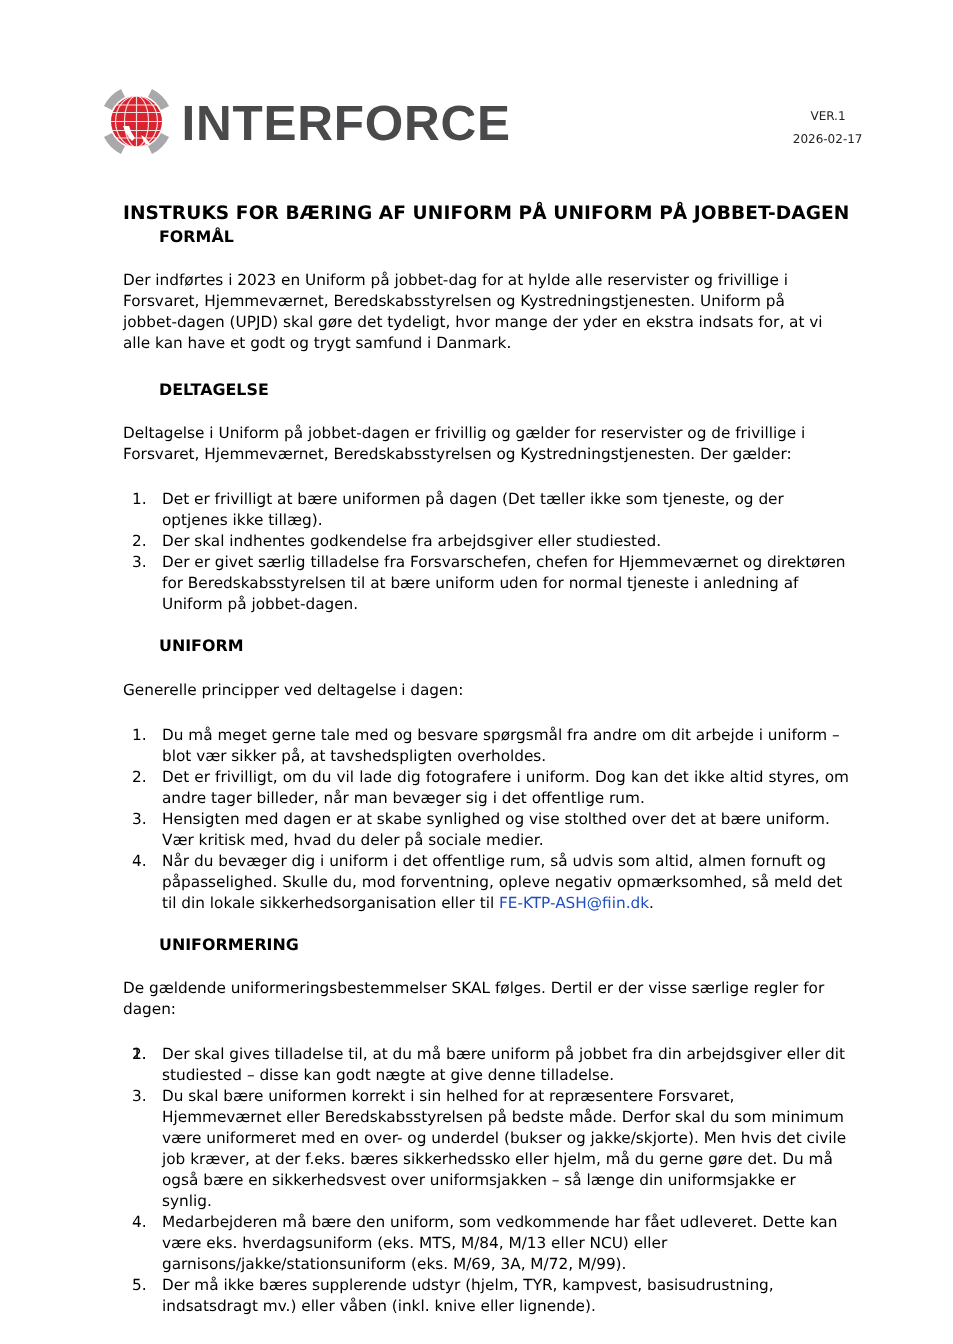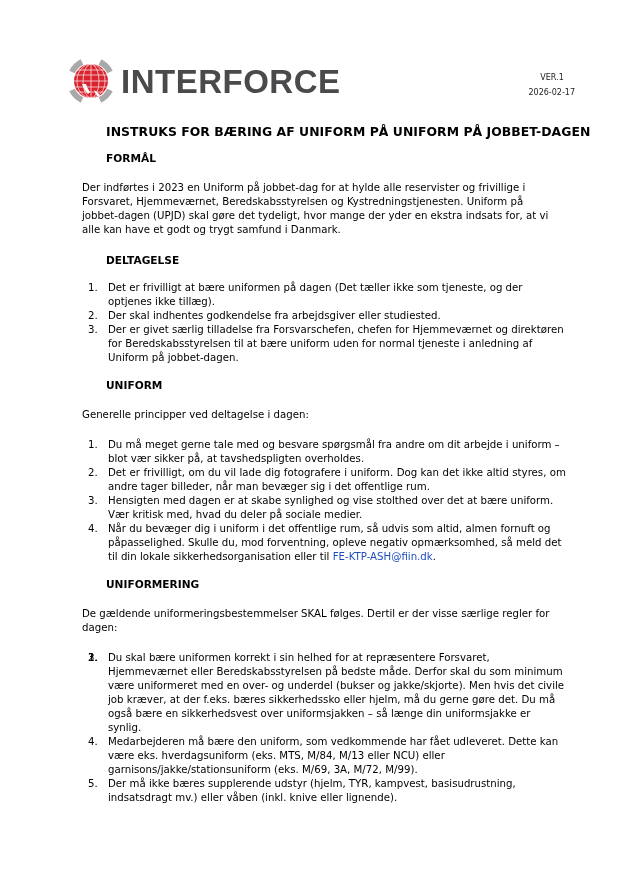--- a/index.html
+++ b/index.html
@@ -20,22 +20,22 @@
       letter-spacing: 0.5px;
       color: #4a4a4c;
       margin-left: 3px;
       line-height: 1;
     }
 
     .version { position: absolute; right: 60px; top: 53px; width: 80px; text-align: right; font-size: 8px; color: #222; line-height: 15px; margin-top: 17px; }
     .version .ver { display: block; text-align: center; padding-left: 34px; }
 
     .doc-title {
-      position: absolute; left: 82px; top: 124px; width: 480px;
-      font-weight: bold; font-size: 12.4px; letter-spacing: 0.05px; white-space: nowrap; margin-left: 24px;
+      position: absolute; left: 82px; top: 134px; width: 480px;
+      font-weight: bold; font-size: 12.4px; letter-spacing: 0.05px; white-space: nowrap;
     }
 
     .content { position: absolute; left: 66px; top: 151px; width: 500px; font-size: 10.2px; line-height: 14px; }
     .section-heading { font-weight: bold; font-size: 10.6px; line-height: 14px; margin-left: 40px; }
     .para { margin: 16px; }
     .section { margin-bottom: 13px; }
     ol.items { list-style: none; margin-top: 14px; padding-left: 22px; }
     ol.items li { position: relative; padding-left: 20px; }
     ol.items li .num { position: absolute; left: 0; top: 0; }
     .justify { text-align: justify; }
@@ -80,20 +80,21 @@
 
   <div class="content">
 
     <div class="section">
       <div class="section-heading">FORMÅL</div>
       <p class="para">Der indførtes i 2023 en Uniform på jobbet-dag for at hylde alle reservister og frivillige i Forsvaret, Hjemmeværnet, Beredskabsstyrelsen og Kystredningstjenesten. Uniform på jobbet-dagen (UPJD) skal gøre det tydeligt, hvor mange der yder en ekstra indsats for, at vi alle kan have et godt og trygt samfund i Danmark.</p>
     </div>
 
     <div class="section">
       <div class="section-heading">DELTAGELSE</div>
+      <p class="para">Deltagelse i Uniform på jobbet-dagen er frivillig og gælder for reservister og de frivillige i Forsvaret, Hjemmeværnet, Beredskabsstyrelsen og Kystredningstjenesten. Der gælder:</p>
       <ol class="items">
         <li><span class="num">1.</span><span>Det er frivilligt at bære uniformen på dagen (Det tæller ikke som tjeneste, og der optjenes ikke tillæg).</span></li>
         <li><span class="num">2.</span><span>Der skal indhentes godkendelse fra arbejdsgiver eller studiested.</span></li>
         <li><span class="num">3.</span><span>Der er givet særlig tilladelse fra Forsvarschefen, chefen for Hjemmeværnet og direktøren for Beredskabsstyrelsen til at bære uniform uden for normal tjeneste i anledning af Uniform på jobbet-dagen.</span></li>
       </ol>
     </div>
 
     <div class="section">
       <div class="section-heading">UNIFORM</div>
       <p class="para">Generelle principper ved deltagelse i dagen:</p>
@@ -103,21 +104,21 @@
         <li><span class="num">3.</span><span>Hensigten med dagen er at skabe synlighed og vise stolthed over det at bære uniform. Vær kritisk med, hvad du deler på sociale medier.</span></li>
         <li><span class="num">4.</span><span>Når du bevæger dig i uniform i det offentlige rum, så udvis som altid, almen fornuft og påpasselighed. Skulle du, mod forventning, opleve negativ opmærksomhed, så meld det til din lokale sikkerhedsorganisation eller til </span><a class="mail">FE-KTP-ASH@fiin.dk</a><span>.</span></li>
       </ol>
     </div>
 
     <div class="section">
       <div class="section-heading">UNIFORMERING</div>
       <p class="para">De gældende uniformeringsbestemmelser SKAL følges. Dertil er der visse særlige regler for dagen:</p>
       <ol class="items">
         <li><span class="num">1.</span></li>
-        <li><span class="num">2.</span></li>
+        <li><span class="num">2.</span><span>Der skal gives tilladelse til, at du må bære uniform på jobbet fra din arbejdsgiver eller dit studiested – disse kan godt nægte at give denne tilladelse.</span></li>
         <li><span class="num">3.</span><span>Du skal bære uniformen korrekt i sin helhed for at repræsentere Forsvaret, Hjemmeværnet eller Beredskabsstyrelsen på bedste måde. Derfor skal du som minimum være uniformeret med en over- og underdel (bukser og jakke/skjorte). Men hvis det civile job kræver, at der f.eks. bæres sikkerhedssko eller hjelm, må du gerne gøre det. Du må også bære en sikkerhedsvest over uniformsjakken – så længe din uniformsjakke er synlig.</span></li>
         <li><span class="num">4.</span><span>Medarbejderen må bære den uniform, som vedkommende har fået udleveret. Dette kan være eks. hverdagsuniform (eks. MTS, M/84, M/13 eller NCU) eller garnisons/jakke/stationsuniform (eks. M/69, 3A, M/72, M/99).</span></li>
         <li><span class="num">5.</span><span>Der må ikke bæres supplerende udstyr (hjelm, TYR, kampvest, basisudrustning, indsatsdragt mv.) eller våben (inkl. knive eller lignende).</span></li>
       </ol>
     </div>
 
   </div>
 </div>
 
 </body></html>

